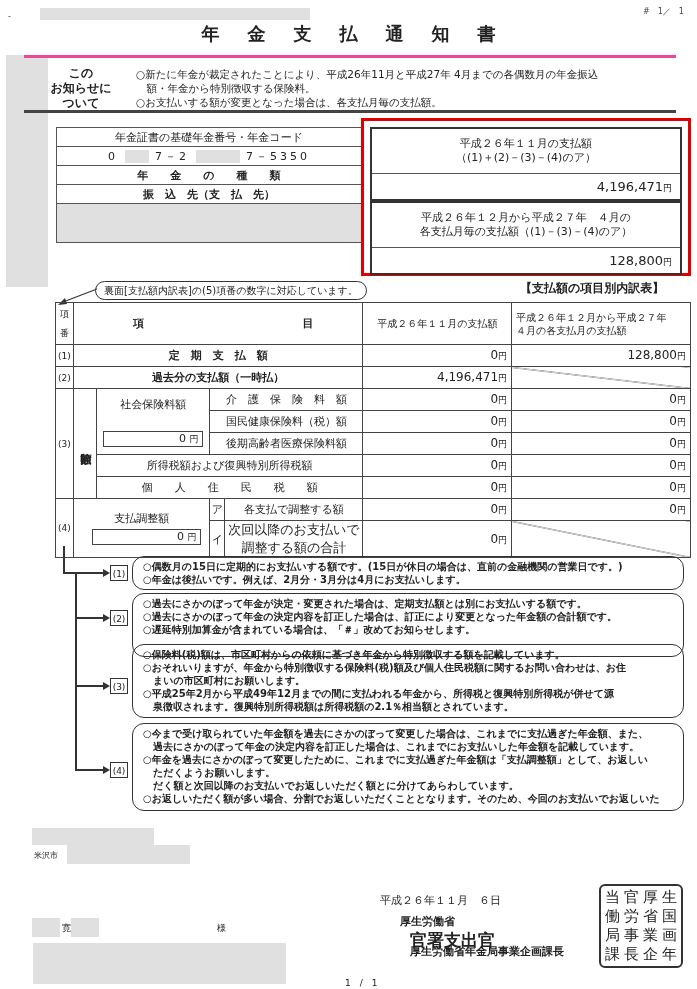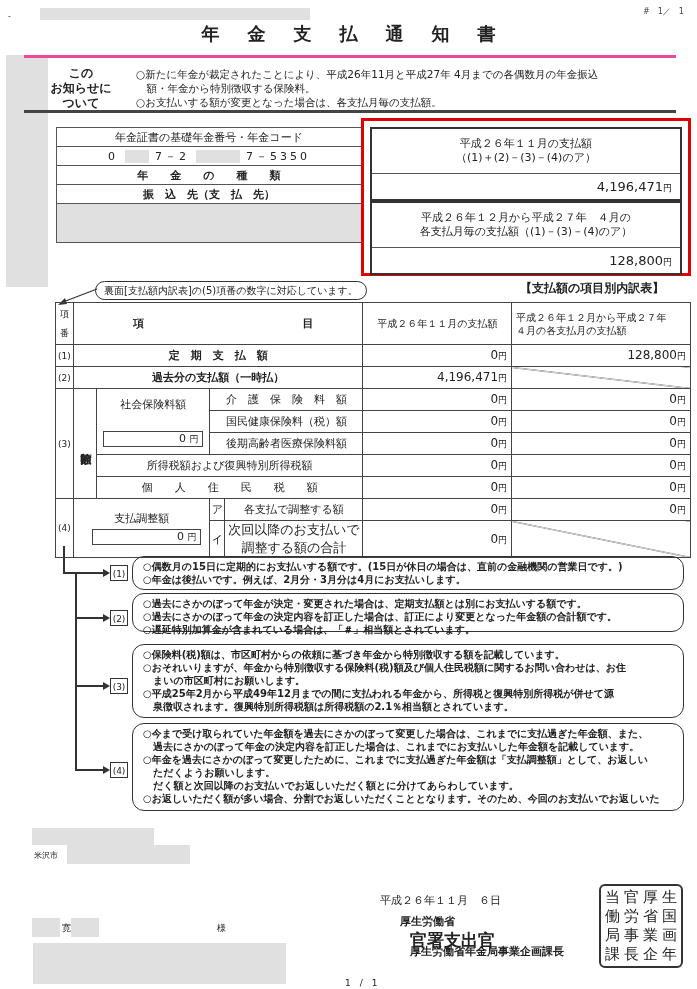--- a/index.html
+++ b/index.html
@@ -206,24 +206,24 @@
 
 <div class="tag" style="top:565px;">(1)</div>
 <div class="tag" style="top:610px;">(2)</div>
 <div class="tag" style="top:678px;">(3)</div>
 <div class="tag" style="top:762px;">(4)</div>
 
 <div class="expl" style="top:556px;height:34px;">
   <div>○偶数月の15日に定期的にお支払いする額です。(15日が休日の場合は、直前の金融機関の営業日です。)</div>
   <div>○年金は後払いです。例えば、2月分・3月分は4月にお支払いします。</div>
 </div>
-<div class="expl" style="top:593px;height:39px;">
+<div class="expl" style="top:593px;height:64px;">
   <div>○過去にさかのぼって年金が決定・変更された場合は、定期支払額とは別にお支払いする額です。</div>
   <div>○過去にさかのぼって年金の決定内容を訂正した場合は、訂正により変更となった年金額の合計額です。</div>
-  <div>○遅延特別加算金が含まれている場合は、「＃」相当額とされています。</div>
+  <div>○遅延特別加算金が含まれている場合は、「＃」改めてお知らせします。</div>
 </div>
 <div class="expl" style="top:644px;height:74px;">
   <div>○保険料(税)額は、市区町村からの依頼に基づき年金から特別徴収する額を記載しています。</div>
   <div>○おそれいりますが、年金から特別徴収する保険料(税)額及び個人住民税額に関するお問い合わせは、お住</div>
   <div>　まいの市区町村にお願いします。</div>
   <div>○平成25年2月から平成49年12月までの間に支払われる年金から、所得税と復興特別所得税が併せて源</div>
   <div>　泉徴収されます。復興特別所得税額は所得税額の2.1％相当額とされています。</div>
 </div>
 <div class="expl" style="top:723px;height:88px;">
   <div>○今まで受け取られていた年金額を過去にさかのぼって変更した場合は、これまでに支払過ぎた年金額、また、</div>

